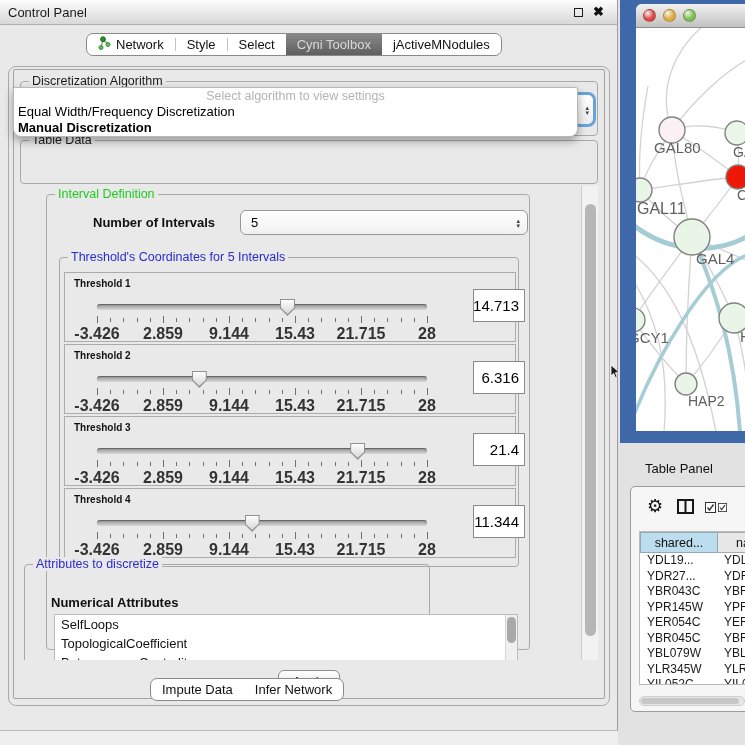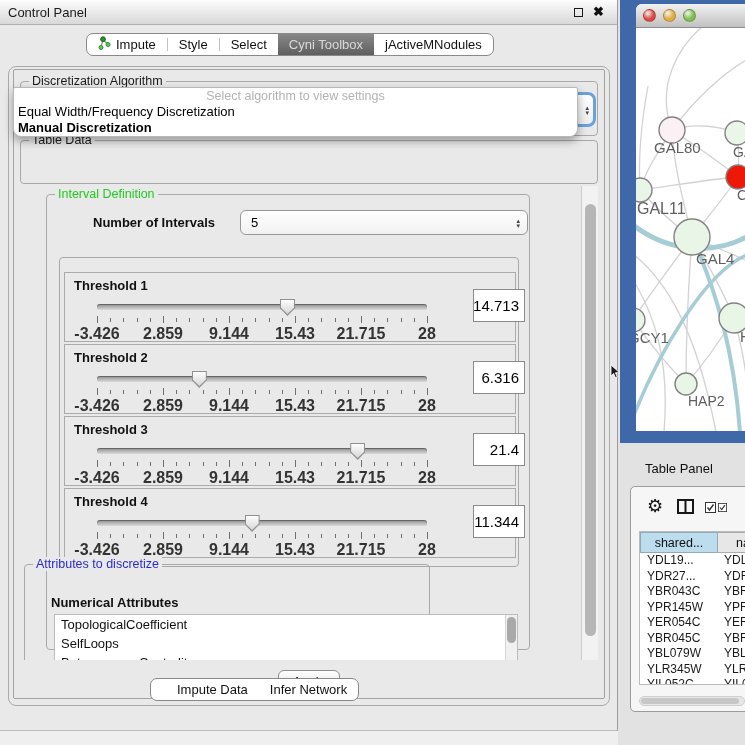--- a/index.html
+++ b/index.html
@@ -12,21 +12,21 @@
   .cp-titlebar { position:absolute; left:0; top:0; right:0; height:25px;
                  background:linear-gradient(#fdfdfd,#d8d8d8); border-bottom:1px solid #b0b0b0; }
   .cp-title { position:absolute; left:8px; top:5px; font-size:13px; color:#1a1a1a; }
   .float-icon { position:absolute; left:574px; top:8px; width:9px; height:9px; border:1.5px solid #1a1a1a; background:transparent; }
   .close-icon { position:absolute; left:593px; top:4px; font-size:13px; font-weight:bold; color:#111; }
 
   
   .tabstrip { position:absolute; display:flex; align-items:stretch; background:#fff;
               border:1px solid #898989; border-radius:7px; overflow:hidden; height:23px; }
   #top-tabs { left:86px; top:33px; }
-  #bottom-tabs { left:150px; top:678px;padding-left:15px; }
+  #bottom-tabs { left:150px; top:678px; }
   .tab { display:flex; align-items:center; gap:5px; padding:0 11px; font-size:13px; color:#111; white-space:nowrap; }
   .tab.selected { background:linear-gradient(#888888,#5f5f5f); color:#d9d9d9; }
   .tabsep { width:1px; background:#c2c2c2; margin:4px 0; }
 
   
   .groupbox { position:absolute; border:1px solid #a9a9a9; border-radius:4px; }
   .legend { position:absolute; top:-8px; left:8px; background:#e9e9e9; padding:0 3px; font-size:12.5px; white-space:nowrap; }
   .legend.green { color:#1ecb1e; }
   .legend.blue  { color:#2a2ad0; }
   .legend.black { color:#1a1a1a; }
@@ -50,21 +50,21 @@
            font-size:13px; color:#000; display:flex; align-items:center; padding:0 10px; }
   .spin { position:absolute; right:7px; top:50%; transform:translateY(-50%); font-size:7px; line-height:5px; color:#444; text-align:center; }
 
   
   #scrollpane { position:absolute; left:20px; top:186px; width:578px; height:474px; overflow:hidden; background:#e9e9e9; }
   .vsb-track { position:absolute; right:0; top:0; width:17px; height:100%; background:#f2f2f2; border-left:1px solid #cdcdcd; }
   .vsb-thumb { position:absolute; left:3px; top:18px; width:11px; height:432px; background:#b6b6b6; border-radius:6px; }
 
   
   .threshold-card { position:absolute; left:62px; width:452px; height:70px; border:1px solid #ababab; background:#e9e9e9; }
-  .t-label { position:absolute; left:9px; top:5px; font-weight:bold; font-size:13px; color:#111; }
+  .t-label { position:absolute; left:9px; top:5px; font-weight:bold; font-size:10px; color:#111; }
   .slider { position:absolute; left:32px; top:26px; width:330px; height:42px; }
   .track { position:absolute; left:0; right:0; top:5px; height:6px; border-radius:3px;
            background:linear-gradient(#8f8f8f,#d9d9d9); box-shadow:inset 0 1px 1px rgba(0,0,0,.35); }
   .thumb { position:absolute; top:0; width:15px; height:17px;
            clip-path:polygon(0 0,100% 0,100% 55%,50% 100%,0 55%); background:#909090; }
   .thumb::after { content:""; position:absolute; left:1px; top:1px; right:1px; bottom:2px;
                   clip-path:polygon(0 0,100% 0,100% 55%,50% 100%,0 55%); background:linear-gradient(#fdfdfd,#d6d6d6); }
   .ticks { position:absolute; left:0; right:0; top:16px; height:8px; }
   .tick { position:absolute; width:1px; background:#6f6f6f; }
   .tick.minor { top:3px; height:4px; }
@@ -127,21 +127,21 @@
 
   <div class="tabstrip" id="top-tabs">
       <div class="tab">
         <span><svg width="13" height="15" viewBox="0 0 13 15">
             <line x1="5" y1="4" x2="3" y2="11" stroke="#7a9a7a" stroke-width="1.2"></line>
             <line x1="5" y1="4" x2="10" y2="8" stroke="#7a9a7a" stroke-width="1.2"></line>
             <circle cx="5" cy="3.2" r="2.4" fill="#2f8f2f" stroke="#1c661c"></circle>
             <circle cx="3" cy="11.5" r="2" fill="#66c166" stroke="#2f8f2f"></circle>
             <circle cx="10" cy="8.5" r="2" fill="#66c166" stroke="#2f8f2f"></circle>
           </svg></span>
-        <span>Impute</span>
+        <span>Network</span>
       </div>
       <div class="tabsep"></div>
       <div class="tab">
         <span>Style</span>
       </div>
       <div class="tabsep"></div>
       <div class="tab">
         <span>Select</span>
       </div>
       <div class="tab selected">
@@ -178,20 +178,21 @@
     <div class="groupbox" style="left:26px; top:8px; width:484px; height:456px;">
       <span class="legend green">Interval Definition</span>
 
       <div style="position:absolute; left:46px; top:20px; font-weight:bold; font-size:13px; color:#111;">Number of Intervals</div>
       <div class="combo" style="left:193px; top:15px; width:288px; height:25px;">
         <span>5</span>
         <span class="spin">▴<br>▾</span>
       </div>
 
       <div class="groupbox" style="left:12px; top:62px; width:460px; height:310px;">
+        <span class="legend blue">Threshold's Coordinates for 5 Intervals</span>
         <div id="threshold-cards" style="position:absolute; left:0; top:0; right:0; bottom:0;">
             <div class="threshold-card" style="left: 4px; top: 14px;">
               <div class="t-label">Threshold 1</div>
               <div class="slider">
                 <div class="track"></div>
                 <div class="thumb" style="left: calc(57.72% - 7.5px);"></div>
                 <div class="ticks">
                   <div class="tick major" style="left: 0%;"></div>
                   <div class="tick minor" style="left: 4%;"></div>
                   <div class="tick minor" style="left: 8%;"></div>
@@ -363,22 +364,22 @@
               <div class="valbox">11.344</div>
             </div>
           </div>
       </div>
     </div>
 
     <div class="groupbox" style="left:4px; top:378px; width:406px; height:120px;">
       <span class="legend blue">Attributes to discretize</span>
       <div id="attr-sublabel">Numerical Attributes</div>
       <div id="attr-list">
-        <div class="attr-item">TopologicalCoefficient</div>
-          <div class="attr-item">SelfLoops</div>
+        <div class="attr-item">SelfLoops</div>
+          <div class="attr-item">TopologicalCoefficient</div>
           <div class="attr-item">BetweennessCentrality</div>
           <div id="attr-vsb">
             <div class="vthumb"></div>
           </div>
       </div>
     </div>
 
     <div class="vsb-track">
         <div class="vsb-thumb"></div>
       </div>

